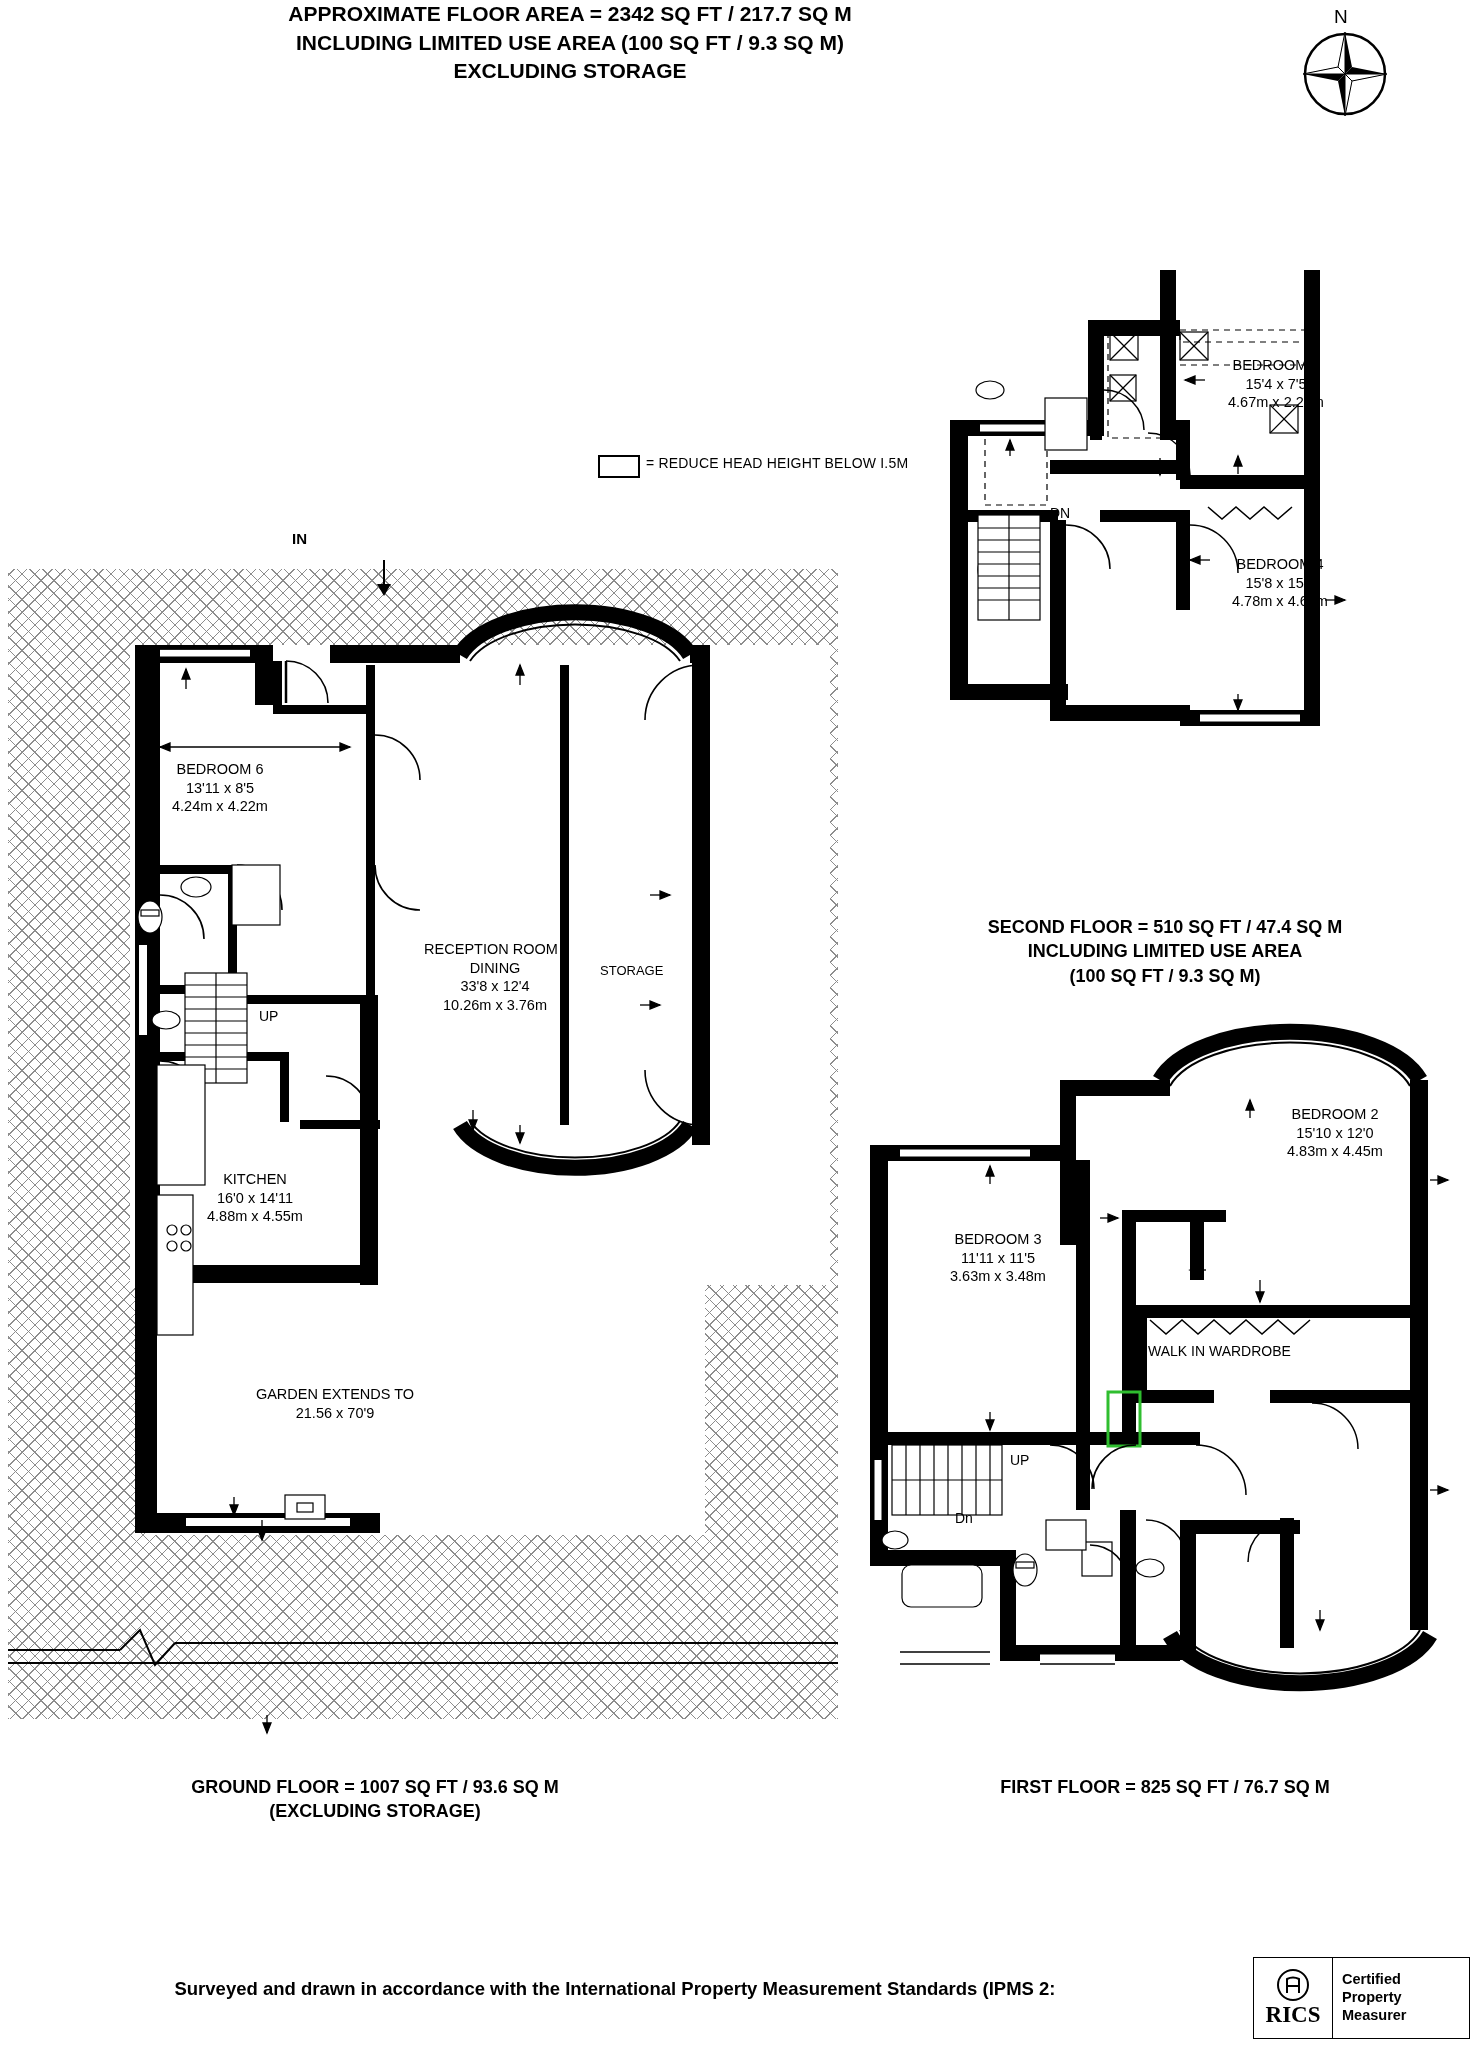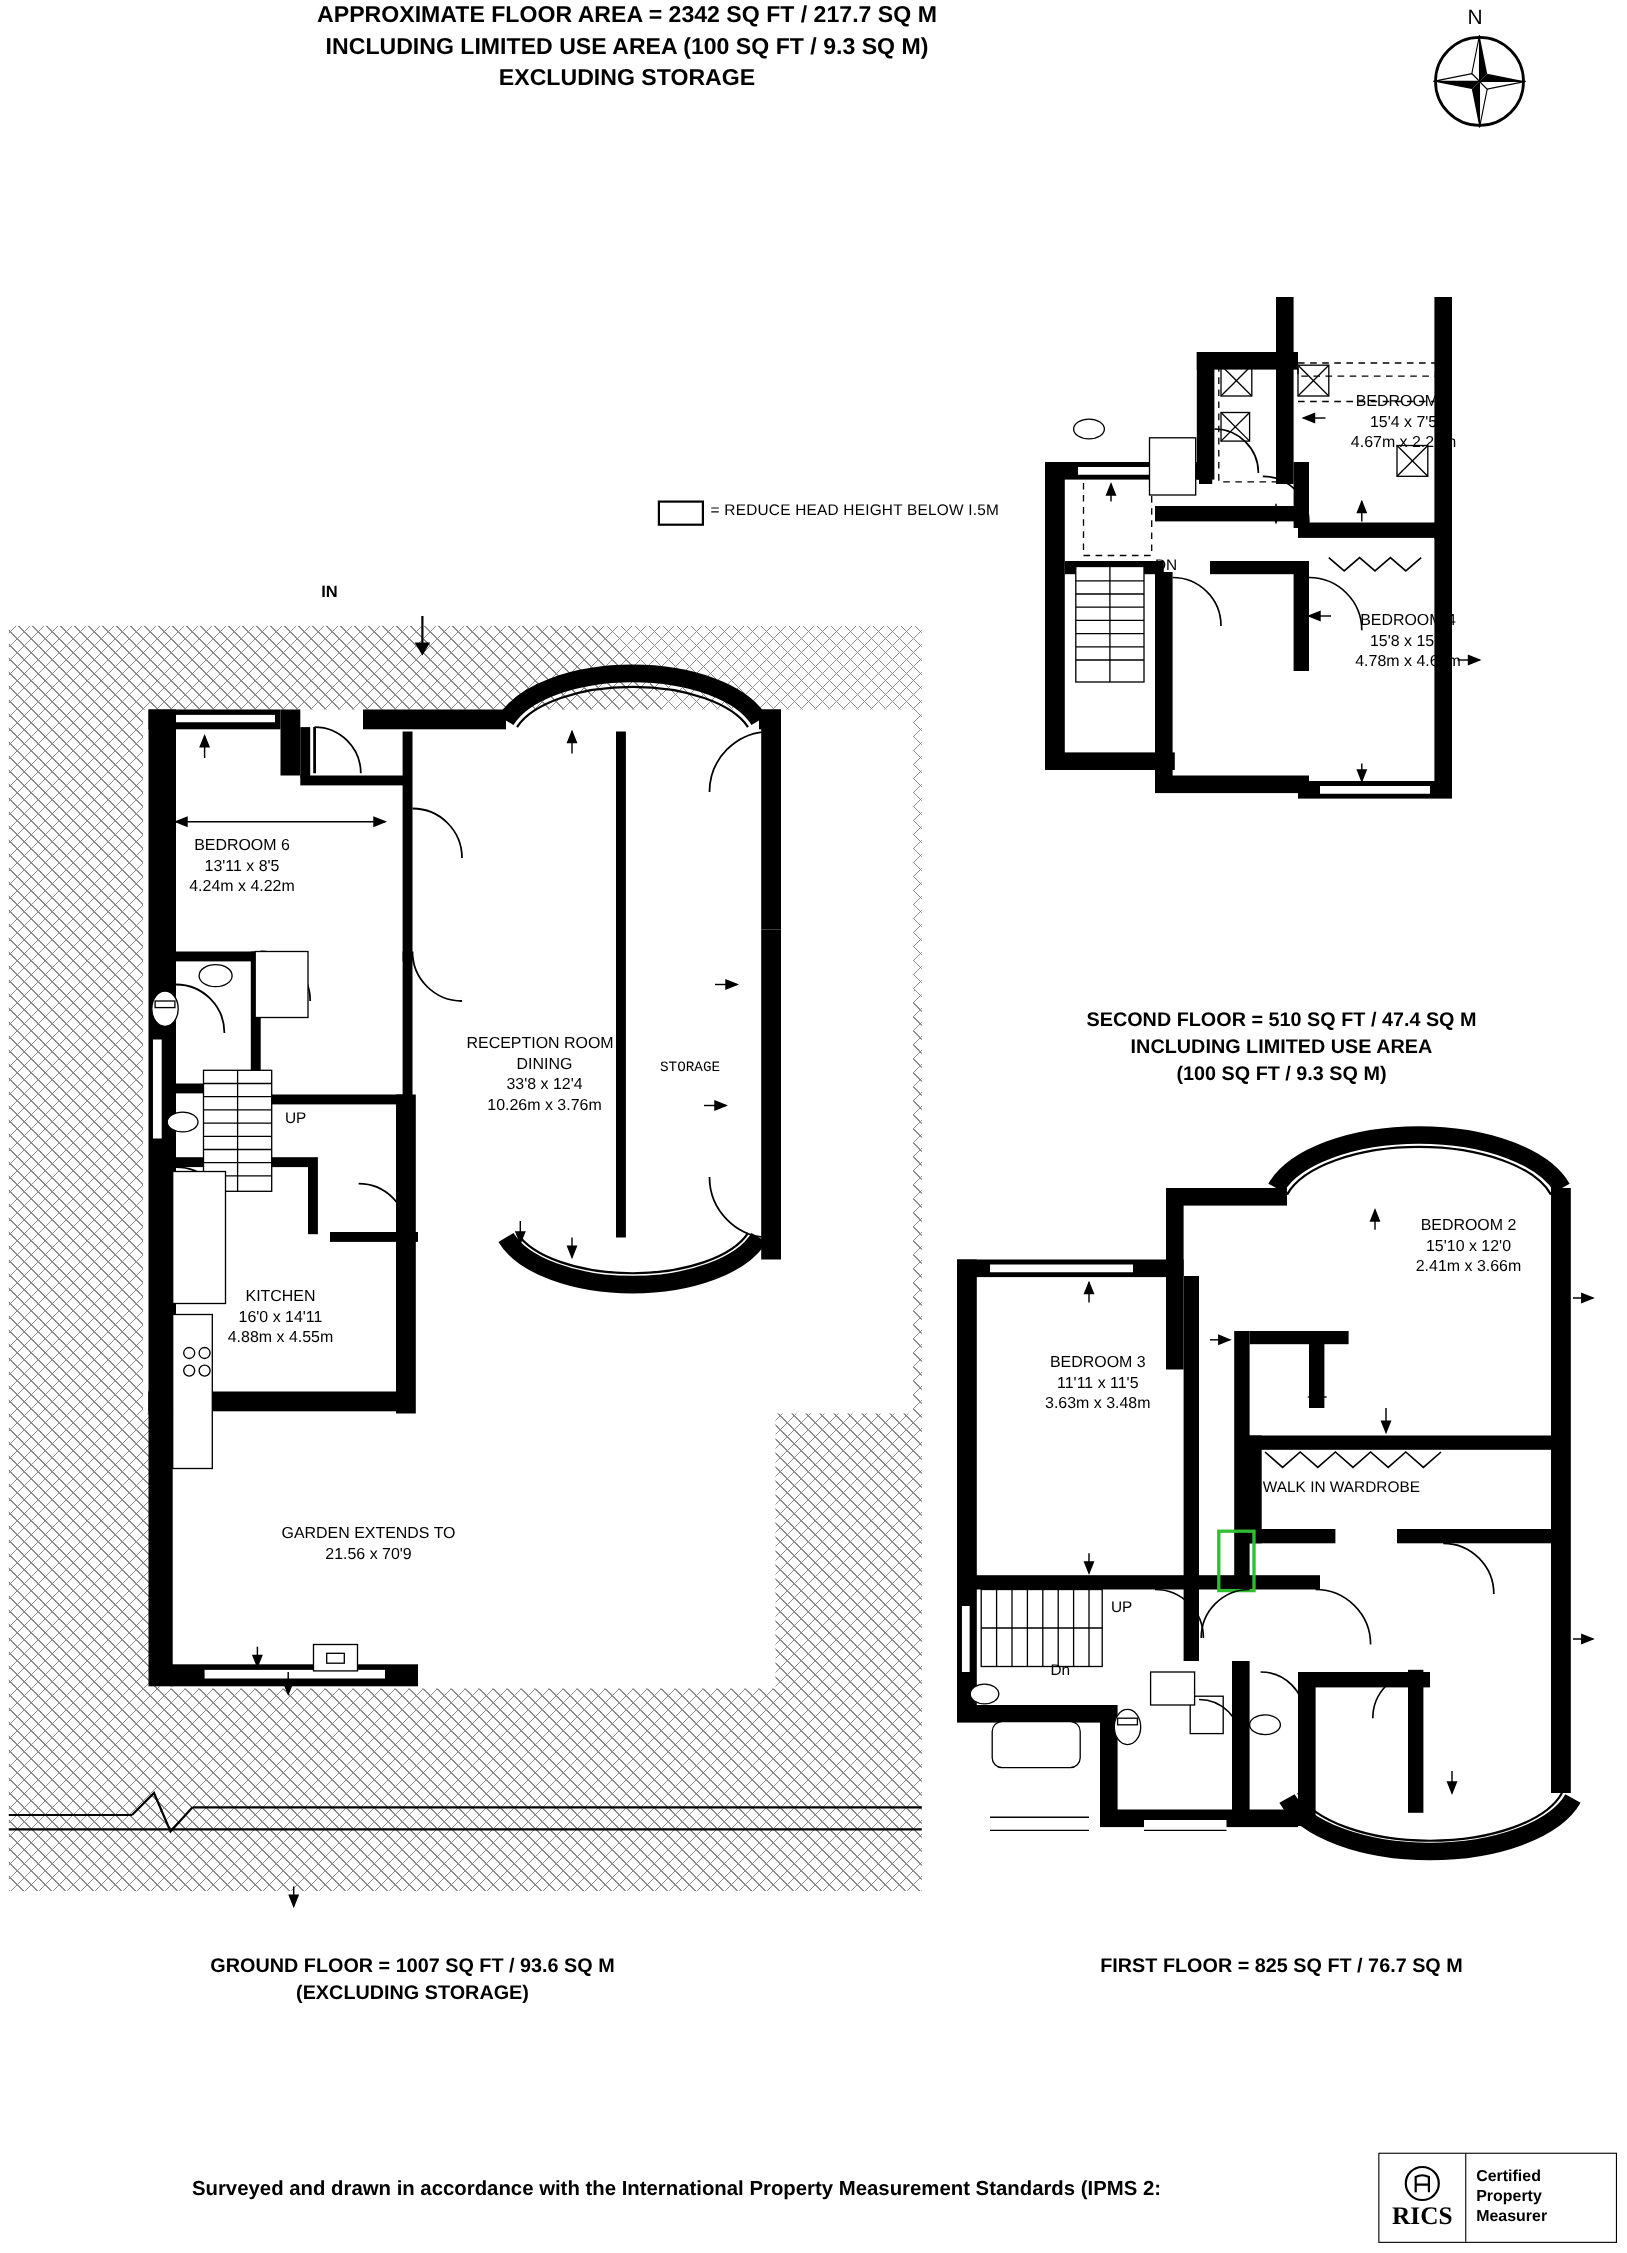--- a/index.html
+++ b/index.html
@@ -215,21 +215,21 @@
       <div>33'8 x 12'4</div>
       <div>10.26m x 3.76m</div>
     </div>
 
     <div class="room" style="left:140px;top:605px;width:230px;">
       <div class="nm">KITCHEN</div>
       <div>16'0 x 14'11</div>
       <div>4.88m x 4.55m</div>
     </div>
 
-    <div class="lbl" style="left:600px;top:398px;font-size:13px;font-family:Liberation Mono, monospace;">STORAGE</div>
+    <div class="lbl" style="left:600px;top:398px;font-size:13px;">STORAGE</div>
     <div class="lblb" style="left:292px;top:-35px;font-size:15px;">IN</div>
     <div class="lbl" style="left:259px;top:443px;">UP</div>
 
     <div class="abs" style="left:185px;top:820px;width:300px;text-align:center;font-size:14.5px;line-height:1.3;">
       <div>GARDEN EXTENDS TO</div>
       <div>21.56 x 70'9</div>
     </div>
   </div>
 
   <svg class="abs" style="left:372px;top:558px;" width="24" height="40" viewBox="0 0 24 40">
@@ -480,21 +480,21 @@
             <polygon points="470,610 466,600 474,600"></polygon>
           <line x1="580" y1="470" x2="598" y2="470"></line>
             <polygon points="598,470 588,466 588,474"></polygon>
         </g>
       </g>
     </svg>
 
     <div class="room" style="left:380px;top:85px;width:210px;">
       <div class="nm">BEDROOM 2</div>
       <div>15'10 x 12'0</div>
-      <div>2.41m x 3.66m</div>
+      <div>4.83m x 4.45m</div>
     </div>
 
     <div class="room" style="left:48px;top:210px;width:200px;">
       <div class="nm">BEDROOM 3</div>
       <div>11'11 x 11'5</div>
       <div>3.63m x 3.48m</div>
     </div>
 
 
     <div class="lbl" style="left:298px;top:323px;font-size:14px;">WALK IN WARDROBE</div>

